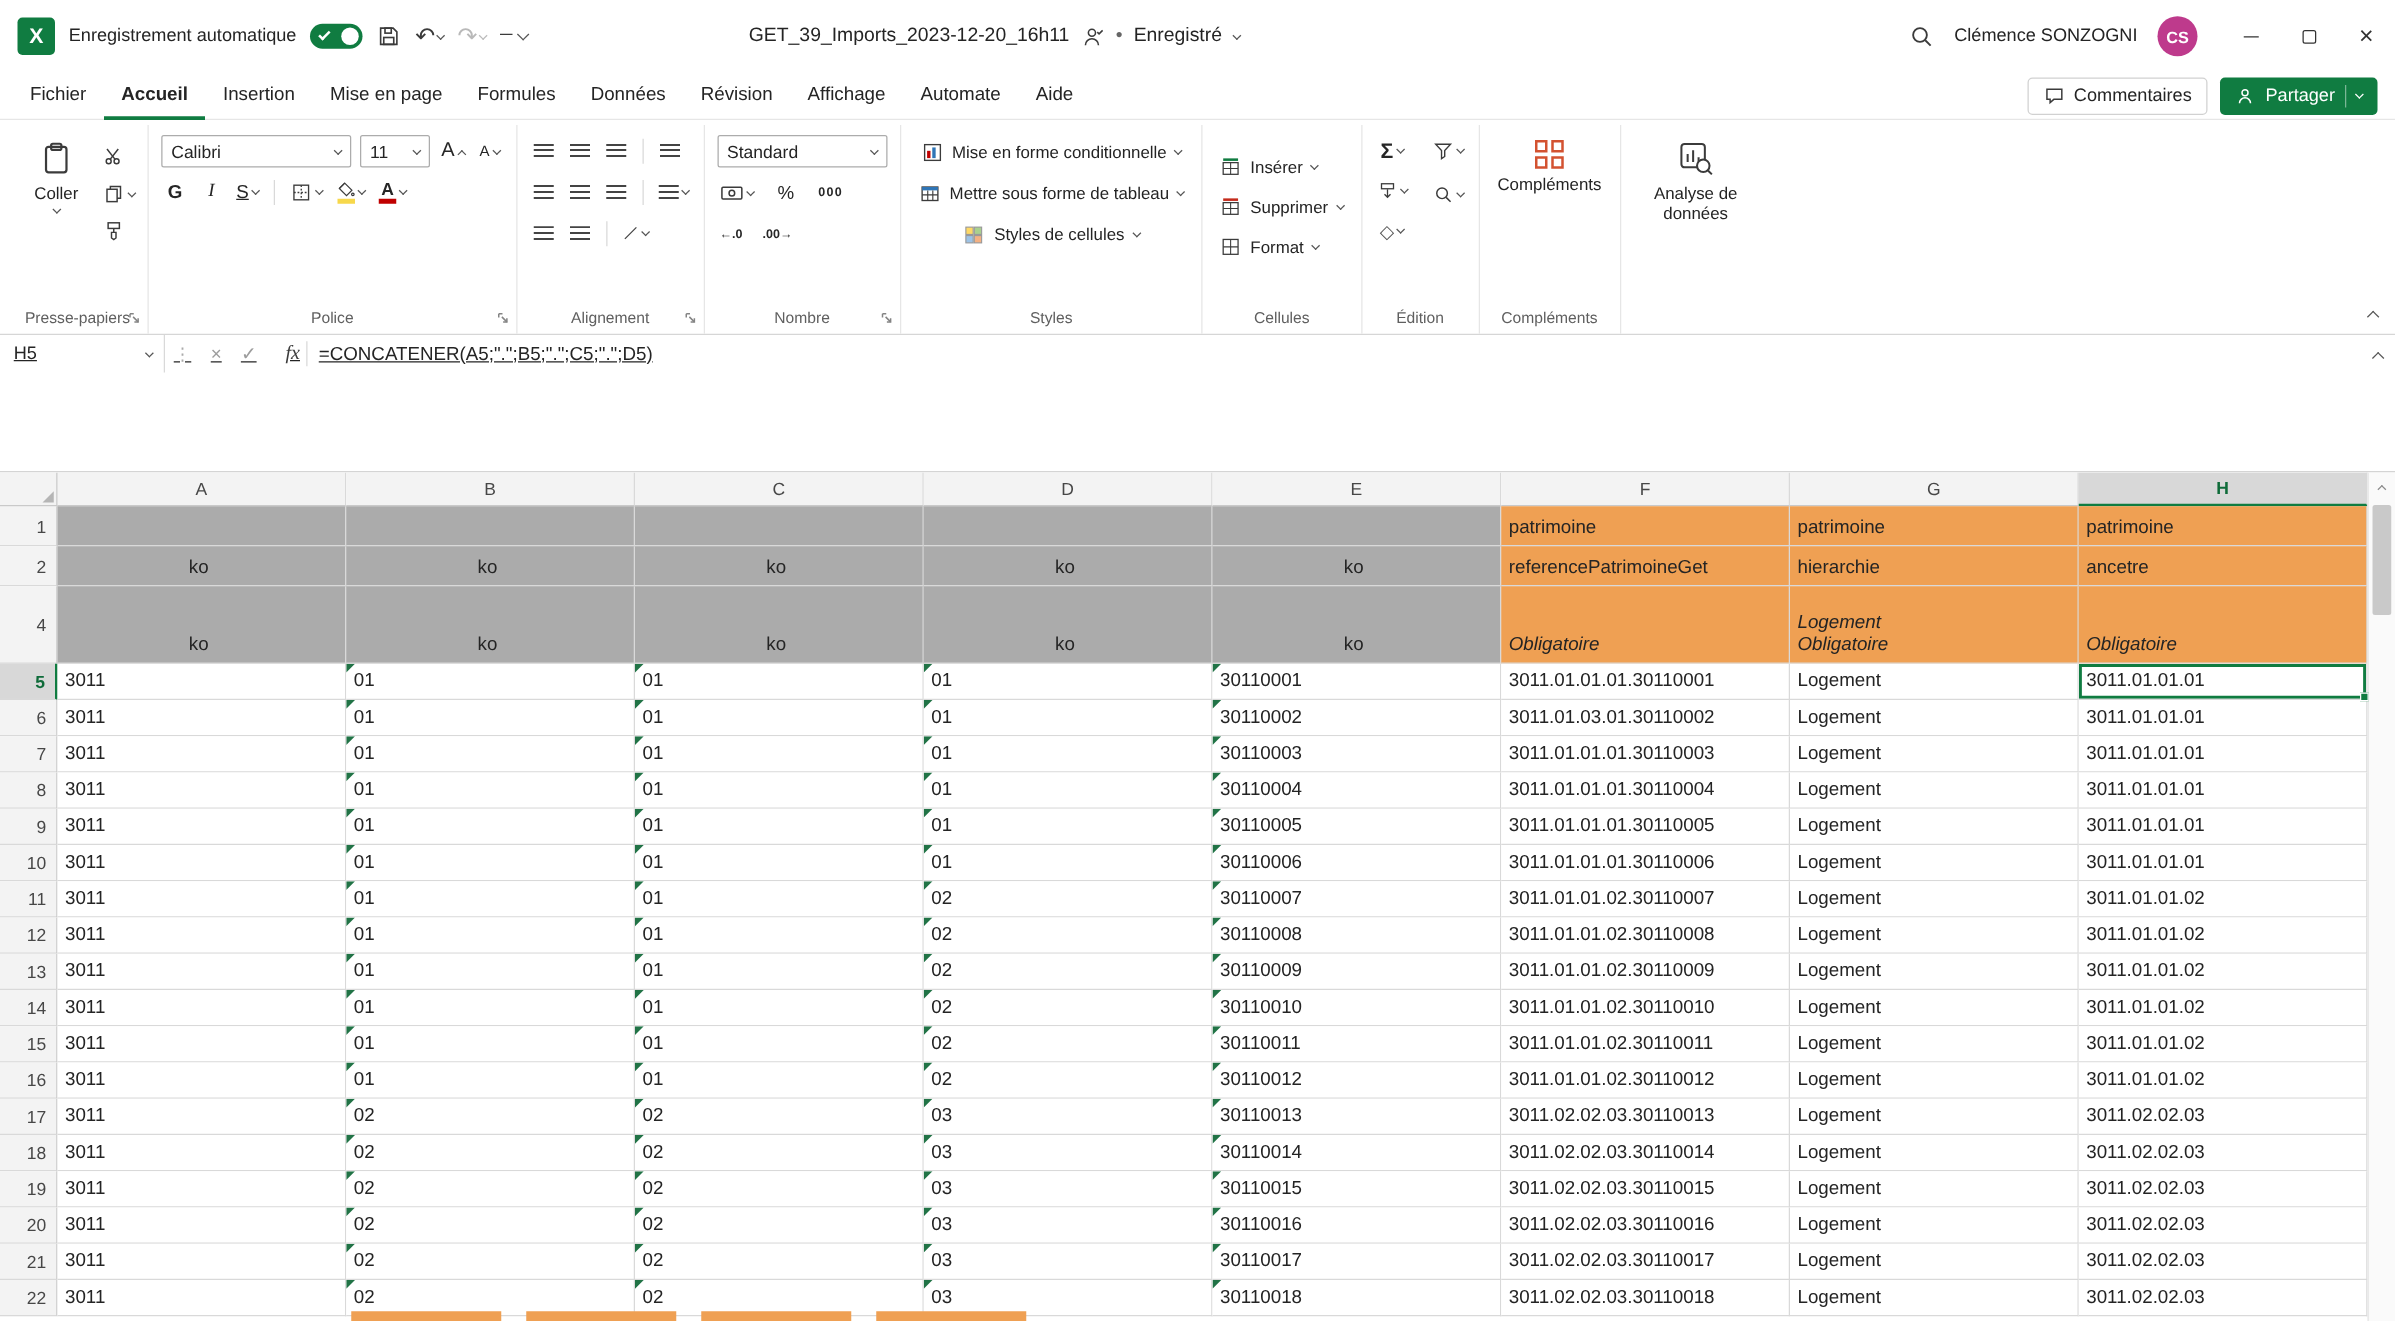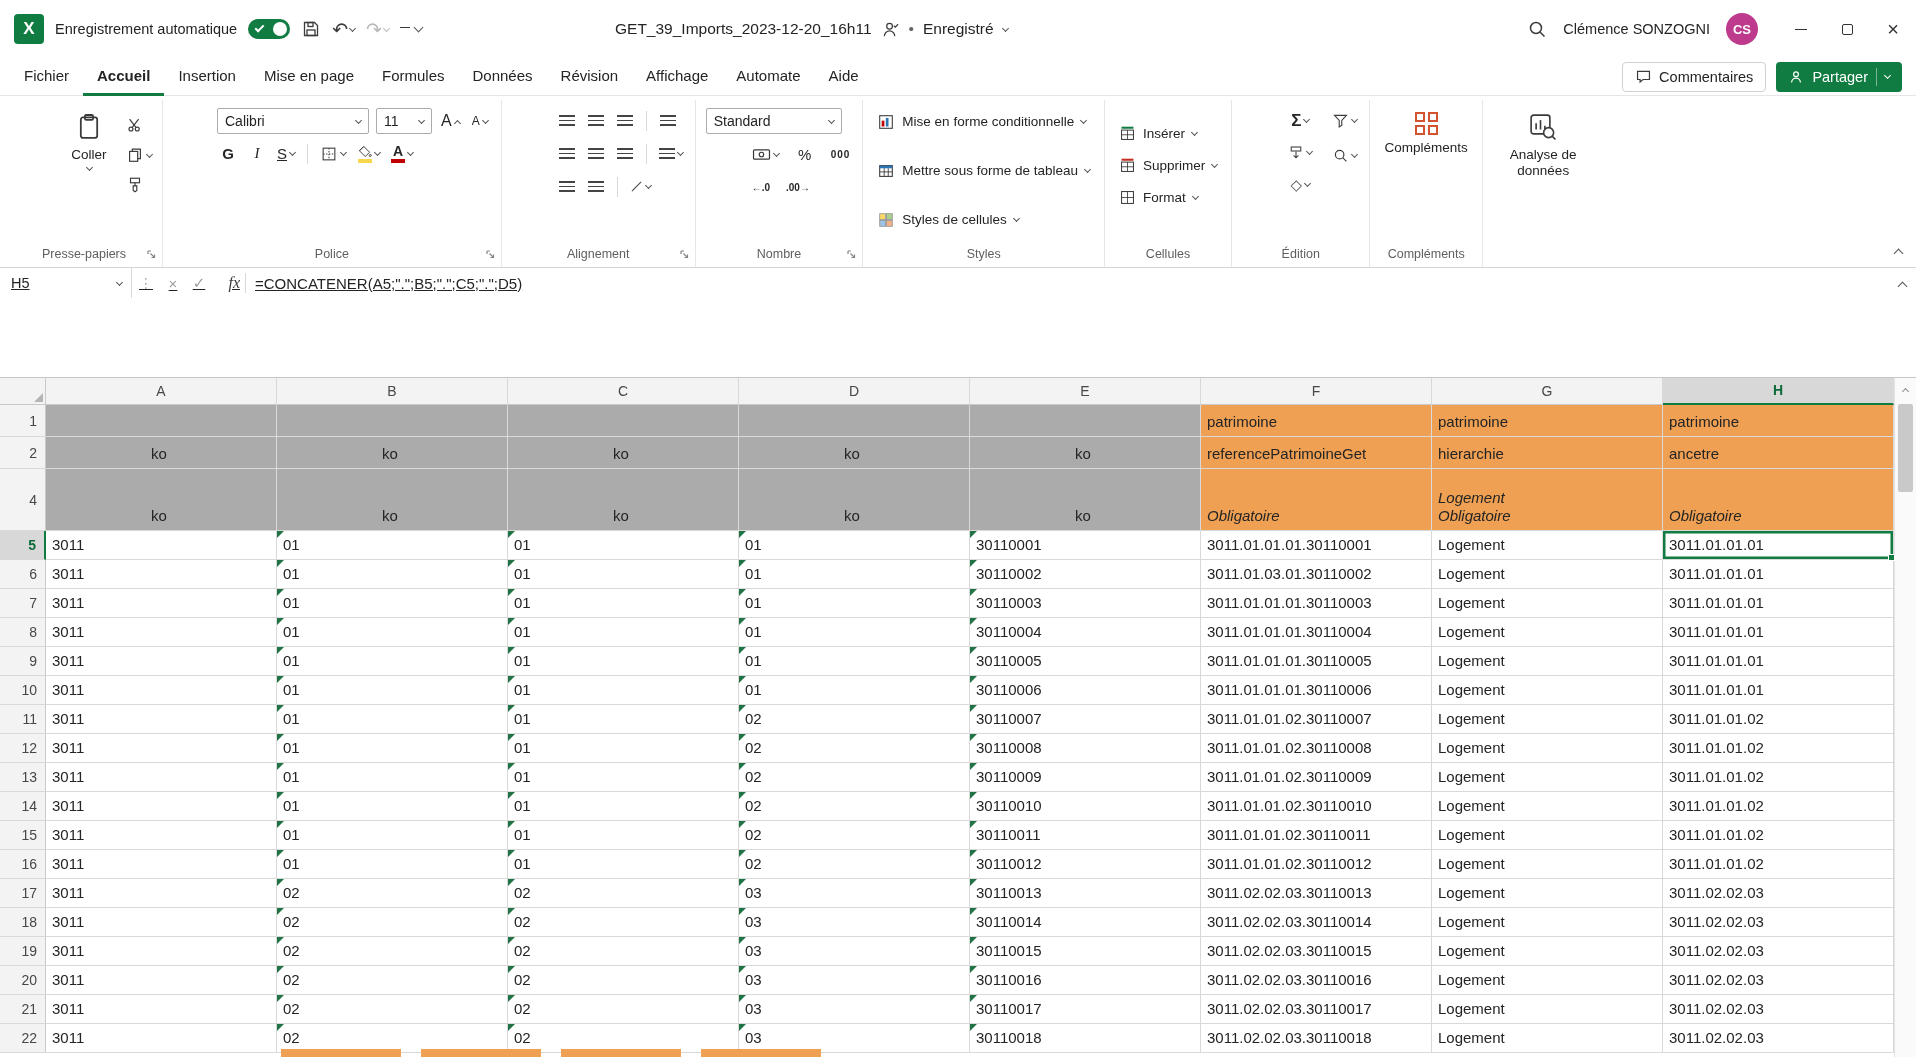--- a/index.html
+++ b/index.html
@@ -24,21 +24,21 @@
   .tb-left{display:flex;align-items:center;gap:11px;}
   .excel-logo{width:30px;height:30px;border-radius:4px;background:var(--green);color:#fff;
     font-weight:700;font-size:17px;display:flex;align-items:center;justify-content:center;}
   .tb-autosave{font-size:14.5px;}
   .toggle{width:42px;height:20px;border-radius:10px;background:var(--green);position:relative;flex:none;}
   .toggle-check{position:absolute;left:9px;top:4px;width:5px;height:9px;border-right:2px solid #fff;border-bottom:2px solid #fff;transform:rotate(45deg);}
   .toggle-knob{position:absolute;right:3px;top:3px;width:14px;height:14px;border-radius:50%;background:#fff;}
   .tb-ic{display:inline-flex;align-items:center;gap:2px;color:#3b3b3b;}
   .glyph{font-size:19px;line-height:1;}
   .glyph.dis{color:#B9B9B9;}
-  .tb-center{position:absolute;left:615px;top:0;height:58px;display:flex;align-items:center;gap:9px;font-size:15.5px;}
+  .tb-center{position:absolute;left:599px;top:0;height:58px;display:flex;align-items:center;gap:9px;font-size:15.5px;}
   .tb-dot{color:#666;}
   .tb-right{margin-left:auto;display:flex;align-items:center;height:58px;gap:16px;}
   .tb-user{font-size:14.5px;}
   .avatar{width:32px;height:32px;border-radius:50%;background:var(--pink);color:#fff;font-size:13px;font-weight:700;
     display:flex;align-items:center;justify-content:center;}
   .winbtns{display:flex;height:58px;margin-left:4px;}
   .winbtn{width:46px;height:58px;display:flex;align-items:center;justify-content:center;color:#333;}
   .min-ic{width:12px;height:0;border-top:1.4px solid #333;display:block;}
   .max-ic{width:11px;height:11px;border:1.4px solid #333;border-radius:2px;display:block;}
   .close-g{font-size:20px;line-height:1;}
@@ -52,21 +52,21 @@
   .btn-comments{display:flex;align-items:center;gap:7px;height:30px;padding:0 12px;border:1px solid #D1D1D1;border-radius:4px;font-size:14.5px;background:#fff;}
   .btn-share{display:flex;align-items:center;gap:8px;height:30px;padding:0 12px;border-radius:4px;background:var(--green);color:#fff;font-size:14.5px;}
   .btn-share .caret{border-color:#fff;}
   .share-div{width:1px;height:18px;background:rgba(255,255,255,.45);}
 
   
   .ribbon{height:172px;display:flex;align-items:stretch;padding:4px 6px 0;border-bottom:1px solid #D6D6D6;position:relative;background:#fff;flex:none;}
   .rgroup{position:relative;padding:8px 10px 28px;border-right:1px solid #E6E6E6;display:flex;align-items:flex-start;}
   .rgroup-label{position:absolute;left:0;right:0;bottom:6px;text-align:center;font-size:12.5px;color:#5F5F5F;white-space:nowrap;}
   .launcher{position:absolute;right:5px;bottom:7px;width:12px;height:12px;opacity:.8;}
-  .rg-row{display:flex;align-items:center;gap:7px;margin-left:44px;}
+  .rg-row{display:flex;align-items:center;gap:7px;}
   .rg-col{display:flex;flex-direction:column;gap:7px;}
   .bigbtn{display:flex;flex-direction:column;align-items:center;gap:5px;padding-top:4px;font-size:13.5px;min-width:58px;text-align:center;}
   .minicol{display:flex;flex-direction:column;gap:8px;padding-top:6px;}
   .mini{display:inline-flex;align-items:center;gap:3px;height:22px;}
   .combo{border:1px solid #ACACAC;border-radius:2px;height:26px;display:flex;align-items:center;justify-content:space-between;padding:0 7px;font-size:14px;background:#fff;}
   .fbtn{display:inline-flex;align-items:center;justify-content:center;gap:3px;height:25px;min-width:22px;padding:0 2px;font-size:15px;color:#262626;}
   .fbtn.bold{font-weight:700;}
   .fbtn.italic{font-style:italic;font-family:"Liberation Serif",serif;}
   .uletter{text-decoration:underline;}
   .vline{width:1px;height:20px;background:var(--line);margin:0 3px;}
@@ -414,21 +414,21 @@
     </div>
     <span class="rgroup-label">Nombre</span>
     <svg class="launcher" viewBox="0 0 12 12" fill="none" stroke="#666" stroke-width="1.2">
         <path d="M3 3h3M3 3v3"></path>
         <path d="M5.5 5.5L9.5 9.5"></path>
         <path d="M9.5 6.5v3h-3"></path>
       </svg>
   </div>
 
   <div class="rgroup">
-    <div class="rg-col" style="gap:22px;">
+    <div class="rg-col" style="gap:6px;align-items:center;">
       <div class="stylerow">
         <svg class="ic" width="18" height="18" viewBox="0 0 20 20">
             <rect x="3" y="3" width="14" height="14" fill="none" stroke="#3b3b3b" stroke-width="1.2"></rect>
             <rect x="5.2" y="8.5" width="3" height="6.5" fill="#C00000"></rect>
             <rect x="9.8" y="5.5" width="3" height="9.5" fill="#2E75B6"></rect>
           </svg>
         <span>Mise en forme conditionnelle</span>
           <i class="caret tiny"></i>
       </div>
       <div class="stylerow">

